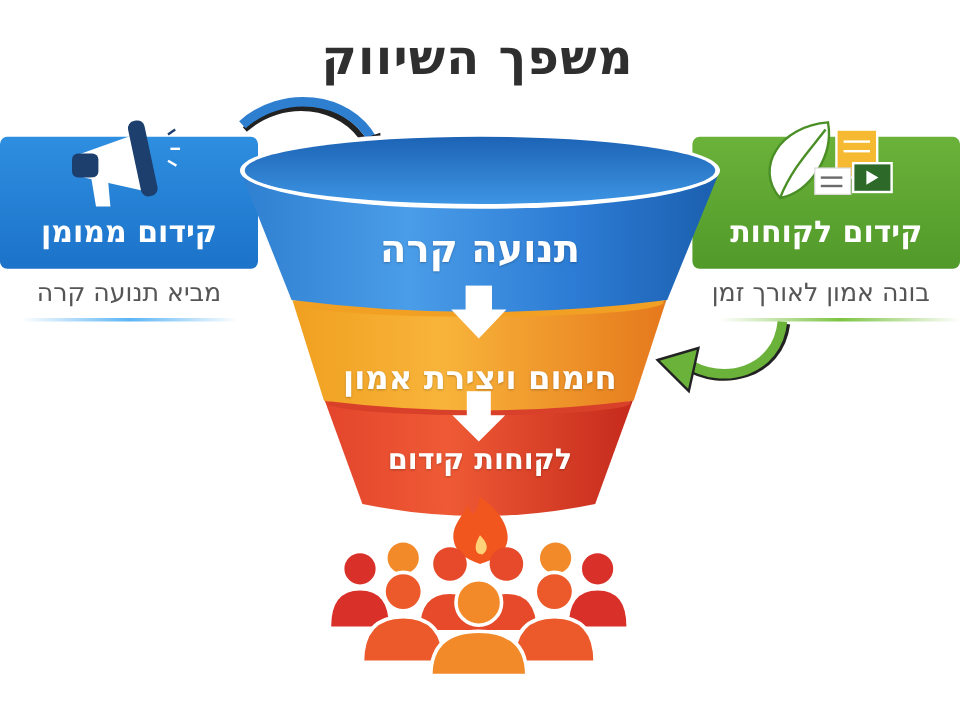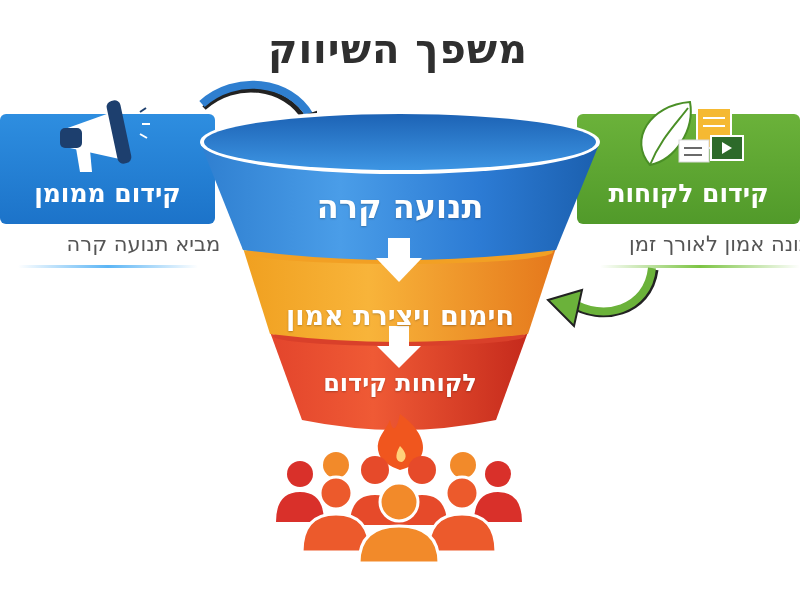--- a/index.html
+++ b/index.html
@@ -7,21 +7,21 @@
          font-family:"DejaVu Sans", "Liberation Sans", sans-serif; }
   .title { position:absolute; left:0; top:26px; width:796px; text-align:center;
            font-size:40px; font-weight:bold; color:#2f2f2f; direction:rtl; letter-spacing:1px; }
   .panel { position:absolute; border-radius:6px; color:#fff; }
   .panel-left { left:0; top:114px; width:215px; height:110px;
                 background:linear-gradient(#2e8ee0,#1c73c9); }
   .panel-right { left:577px; top:114px; width:223px; height:110px;
                  background:linear-gradient(#6bb23a,#519a2a); }
   .panel-label { position:absolute; bottom:16px; width:100%; text-align:center;
                  font-size:25px; font-weight:bold; direction:rtl; color:#fff; }
-  .sub { position:absolute; font-size:21px; color:#555; direction:rtl; white-space:nowrap;padding-left:36px; }
+  .sub { position:absolute; font-size:21px; color:#555; direction:rtl; white-space:nowrap; }
   .sub-left { left:0; width:215px; text-align:center; top:232px; }
   .sub-right { left:568px; width:232px; text-align:center; top:232px; }
   .underline { position:absolute; height:3px; border-radius:2px; }
   .ul-left { left:18px; top:265px; width:180px; background:linear-gradient(90deg,rgba(80,170,240,0),#5bb5f5,rgba(80,170,240,0)); }
   .ul-right { left:600px; top:265px; width:200px; background:linear-gradient(90deg,rgba(120,190,60,0),#7cc443,rgba(120,190,60,0)); }
   svg.main { position:absolute; left:0; top:0; }
   .seg-text { position:absolute; width:800px; left:0; text-align:center; color:#fff;
               font-weight:bold; direction:rtl; text-shadow:0 1px 2px rgba(0,0,0,0.25); }
   .t1 { top:188px; font-size:32px; }
   .t2 { top:300px; font-size:27px; }

